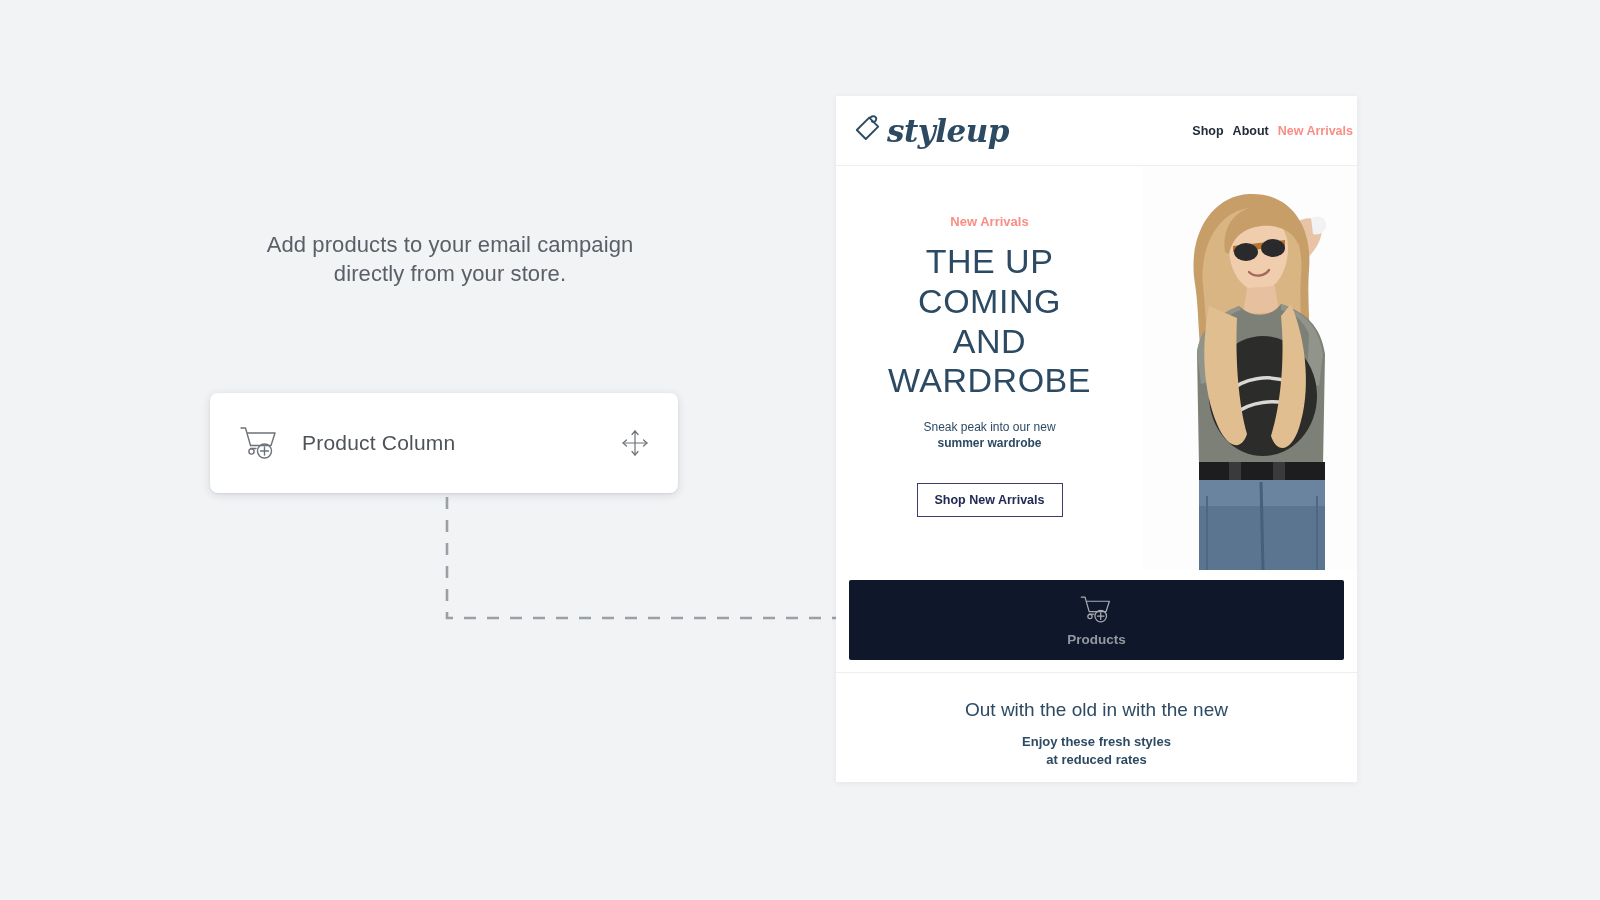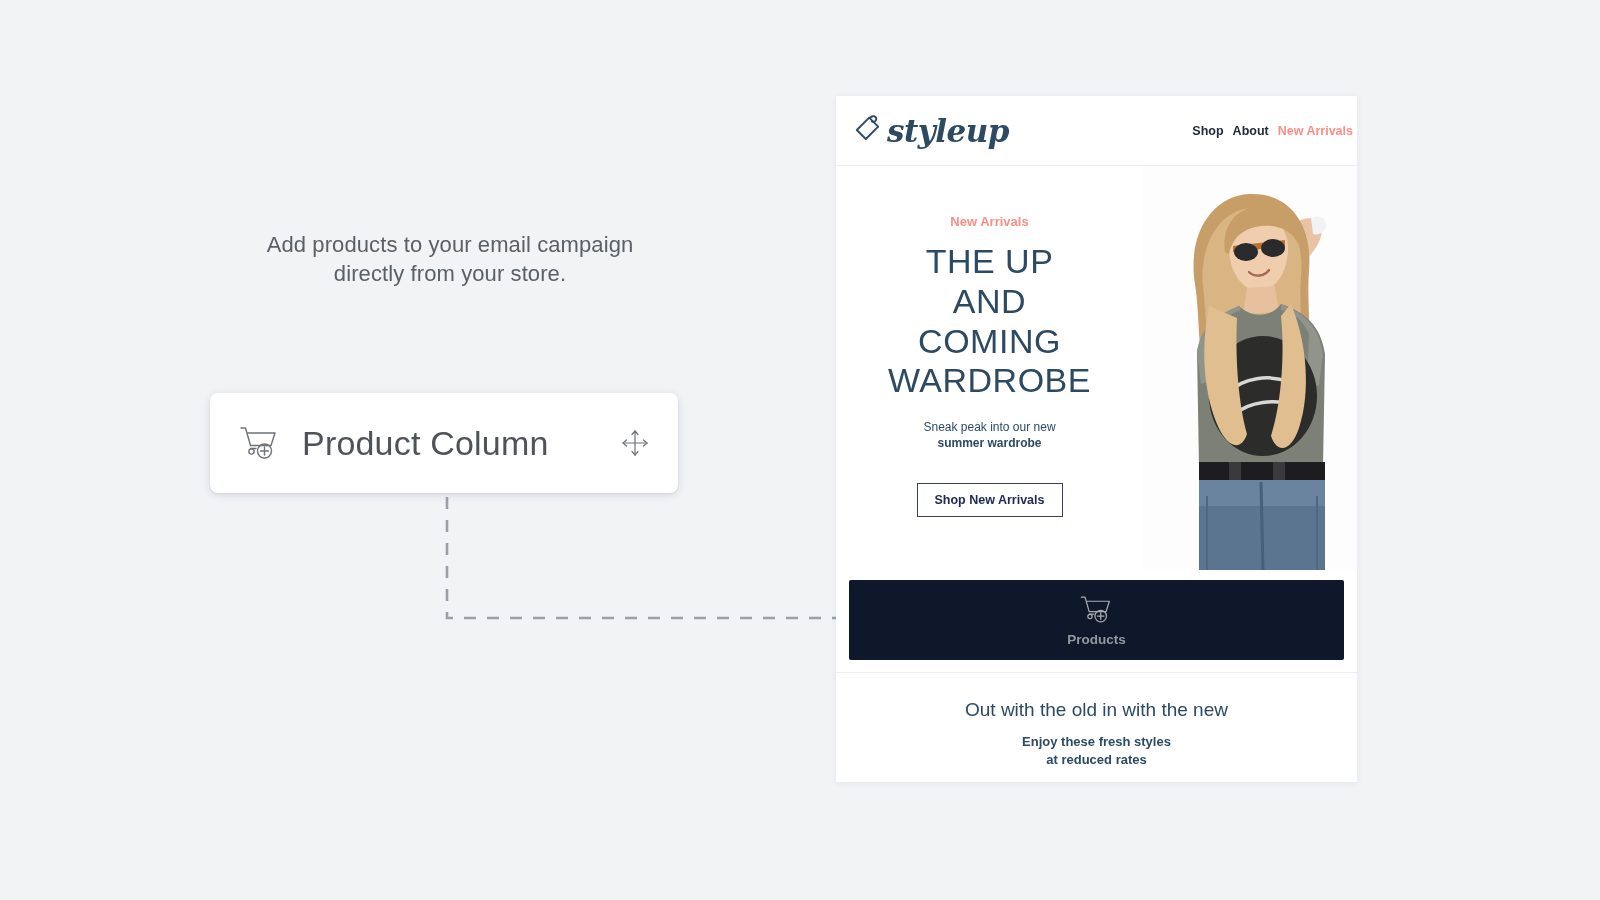--- a/index.html
+++ b/index.html
@@ -49,21 +49,21 @@
   }
   .drag-card .cart-icon-wrap {
     width: 48px;
     height: 44px;
     flex: 0 0 auto;
     display: flex;
     align-items: center;
     justify-content: center;
   }
   .drag-card .card-label {
-    font-size: 34px;
+    font-size: 21px;
     color: #4d5359;
     margin-left: 18px;
     flex: 1 1 auto;
     letter-spacing: 0.2px;
   }
   .move-handle {
     width: 34px;
     height: 34px;
     flex: 0 0 auto;
     display: flex;
@@ -280,22 +280,22 @@
       <span class="nav-link">About</span>
       <span class="nav-link accent">New Arrivals</span>
     </div>
   </div>
 
   <div class="hero">
     <div class="hero-copy">
       <div class="hero-eyebrow">New Arrivals</div>
       <div class="hero-title">
         <div>THE UP</div>
+        <div>COMING</div>
         <div>AND</div>
-        <div>COMING</div>
         <div>WARDROBE</div>
       </div>
       <div class="hero-sub">
         <span>Sneak peak into our new</span>
         <span class="bold">summer wardrobe</span>
       </div>
       <div class="hero-btn">Shop New Arrivals</div>
     </div>
 
     <div class="hero-photo">

